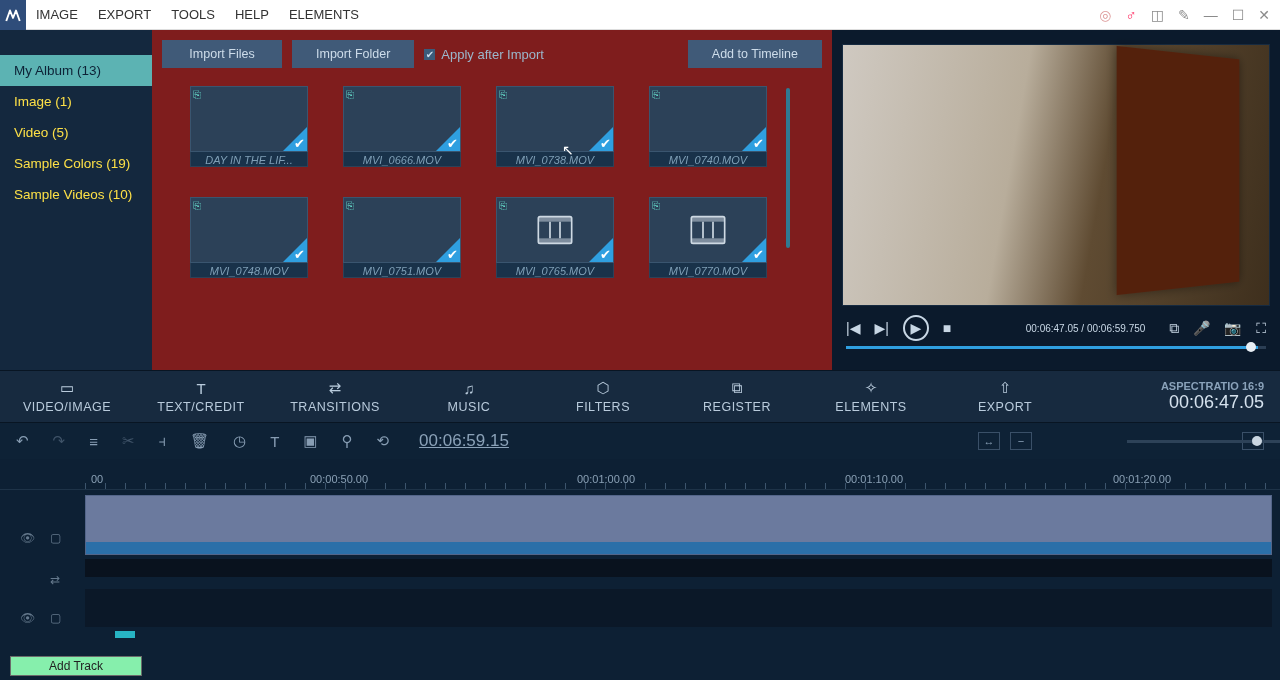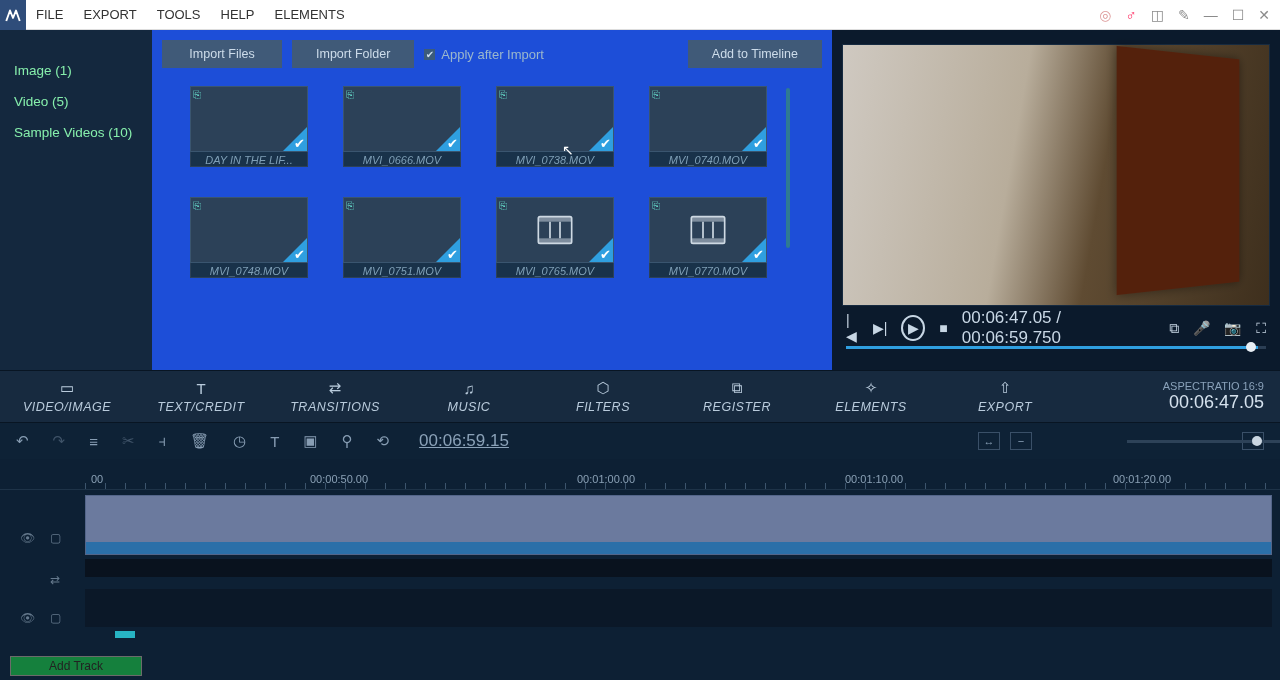--- a/index.html
+++ b/index.html
@@ -11,24 +11,24 @@
   .app-icon svg { width:18px; height:18px;}
   .menu-items { display:flex; gap:0;}
   .menu-item { padding:0 10px; line-height:30px; font-size:13px; color:#333; cursor:pointer;}
   .win-ctrls { margin-left:auto; display:flex; align-items:center; gap:14px; padding-right:10px;}
   .win-ctrls span { color:#8b8b8b; font-size:14px;}
   .win-ctrls .mars { color:#f36; font-size:15px; font-weight:bold;}
 
   
   .upper { display:flex; height:340px; background:#1a2e46; }
   .sidebar { width:152px; background:#14283e; display:flex; flex-direction:column; padding-top:25px;}
-  .sidebar-item { padding:8px 14px; font-size:13.5px; color:#86efac; cursor:pointer;}
+  .sidebar-item { padding:8px 14px; font-size:13.5px; color:#fde047; cursor:pointer;}
   .sidebar-item.active { background:#5cb3b3; color:#0d2236; }
 
-  .media-pane { flex:1; position:relative; background:#1d4ed8; }
+  .media-pane { flex:1; position:relative; background:#7f1d1d; }
   .media-toolbar { display:flex; align-items:center; gap:10px; padding:10px 10px 6px 10px;}
   .btn { background:#405a78; color:#cddcea; border:none; padding:7px 24px; font-size:12.5px; cursor:pointer;}
   .btn.wide { min-width:120px;}
   .chk { display:flex; align-items:center; gap:6px; color:#9bb7cc; font-size:13px;}
   .chk .box { width:11px; height:11px; background:#3b5b7b; display:flex; align-items:center; justify-content:center; font-size:10px; color:#cde;}
   .spacer { flex:1;}
   .thumb-grid { display:grid; grid-template-columns:repeat(4,118px); column-gap:35px; row-gap:30px; padding:12px 0 0 38px; align-content:start;}
   .thumb { width:118px; display:flex; flex-direction:column; align-items:stretch;}
   .thumb .img { position:relative; width:100%; height:66px; background:#2c4158; border:1px solid #3a556f;}
   .thumb .img .indicator { position:absolute; top:2px; left:2px; font-size:10px; color:#6dc;}
@@ -38,32 +38,32 @@
   .scroll-indicator { position:absolute; right:42px; top:58px; width:4px; height:160px; background:#2f7a92; border-radius:2px;}
   .cursor-arrow { position:absolute; left:410px; top:112px; color:#fff; font-size:14px; pointer-events:none;}
 
   .preview { width:448px; background:#0b1a2c; display:flex; flex-direction:column;}
   .preview-img { flex:1; margin:14px 10px 4px 10px; background:linear-gradient(100deg,#cfc9c1 0%, #b8ad9b 40%, #5f4b32 60%, #3e2f1d 100%); position:relative; border:1px solid #162a40;}
   .painting { position:absolute; right:20px; top:8px; width:135px; height:235px; background:#54210c; transform:perspective(500px) rotateY(25deg); box-shadow:0 0 10px rgba(0,0,0,.4);}
   .preview-ctrl { height:60px; display:flex; flex-direction:column;}
   .pc-row { display:flex; align-items:center; padding:0 14px; height:36px; gap:14px;}
   .pc-row .icon { color:#c7d6e4; font-size:14px; cursor:pointer;}
   .play { width:26px; height:26px; border:2px solid #c7d6e4; border-radius:50%; display:flex; align-items:center; justify-content:center;}
-  .timecode-pair { margin-left:auto; font-size:17px; color:#c9d8e6;}
+  .timecode-pair { margin-left:auto; font-size:10px; color:#c9d8e6;}
   .progress { height:3px; background:#2b3e54; margin:0 14px; position:relative;}
   .progress .fill{ position:absolute; height:100%; background:#2f9fe0; width:98%;}
   .progress .knob{ position:absolute; right:10px; top:-4px; width:10px;height:10px;background:#e8eef4;border-radius:50%;}
 
   
   .modtabs { display:flex; height:53px; background:#172a3f; border-top:1px solid #081523; border-bottom:1px solid #081523;}
   .modtab { flex:0 0 134px; display:flex; flex-direction:column; align-items:center; justify-content:center; color:#b9cbdc; cursor:pointer; gap:3px;}
   .modtab .ic { font-size:15px;}
-  .modtab .lbl { font-size:12.5px; letter-spacing:0.5px;font-style:italic;}
+  .modtab .lbl { font-size:12.5px; letter-spacing:0.5px;}
   .mod-right { margin-left:auto; display:flex; flex-direction:column; align-items:flex-end; justify-content:center; padding-right:16px;}
-  .mod-right .ar { font-size:11px; color:#8aa2ba;}
+  .mod-right .ar { font-size:11px; color:#8aa2ba;font-weight:bold;}
   .mod-right .tc { font-size:18px; color:#d6e2ee;}
 
   
   .edit-tb { height:36px; background:#0e2236; display:flex; align-items:center; padding:0 16px; gap:24px;}
   .edit-tb .eicon { color:#879db3; font-size:15px;}
   .edit-tb .eicon.dimmed { color:#3f5368;}
   .edit-tb .big-tc { color:#8ba2b8; font-size:17px; margin-left:6px;text-decoration:underline;}
   .edit-tb .zoom { margin-left:auto; display:flex; align-items:center; gap:10px;}
   .edit-tb .zoom .track { width:190px; height:3px; background:#2d4258; position:relative;}
   .edit-tb .zoom .knob { position:absolute; left:125px; top:-4px; width:10px; height:10px; background:#cad6e1; border-radius:50%;}
@@ -78,21 +78,21 @@
   .track { position:absolute; left:85px; right:8px; display:flex; align-items:stretch;}
   .track.t1 { top:36px; height:60px; background:#6b7a9e; border:1px solid #536589;}
   .track.t1 .wave { position:absolute; left:0; right:0; bottom:0; height:12px; background:linear-gradient(#2b6fa8,#2b6fa8);}
   .track.t2 { top:100px; height:18px; background:#09121e;}
   .track.t3 { top:130px; height:38px; background:#0b1828;}
   .track.t4 { top:172px; height:8px;}
   .track.t4 .chip { position:absolute; left:30px; width:20px; height:7px; background:#27b4c4;}
   .lane-icons { position:absolute; left:0; top:36px; width:85px;}
   .lane-icons .li { position:absolute; color:#65798d; font-size:12px;}
   .add-track { position:absolute; left:10px; bottom:4px;}
-  .add-track .atbtn { background:#15803d; color:#222; border:1px solid #6b6b6b; padding:2px 38px; font-size:12px;}
+  .add-track .atbtn { background:#86efac; color:#222; border:1px solid #6b6b6b; padding:2px 38px; font-size:12px;}
 
   
   .bg1{background:linear-gradient(135deg,#c09050,#6b4a2a,#222);} 
   .bg2{background:linear-gradient(160deg,#d8cde0,#9a8cb0,#4a5e8a);} 
   .bg3{background:linear-gradient(150deg,#d48e8e,#8d3b3b,#401818);} 
   .bg4{background:linear-gradient(140deg,#e4e0d4,#bdb29e,#7c6e55);} 
   .bg5{background:linear-gradient(150deg,#d7cec0,#a79b85,#6f624d);} 
   .bg6{background:linear-gradient(150deg,#7fb96d,#4f8c3e,#2d5a22);} 
   .film{display:flex;align-items:center;justify-content:center;background:#2e4358;}
   .film svg{width:40px;height:34px;}
@@ -100,41 +100,43 @@
 </head>
 <body>
 
 <div class="menubar">
   <div class="app-icon">
     <svg viewBox="0 0 24 24">
         <path d="M3 20 L8 6 L12 16 L16 6 L21 20" stroke="#fff" stroke-width="2.5" fill="none" stroke-linejoin="round"></path>
       </svg>
   </div>
   <div class="menu-items">
-    <div class="menu-item">FILE</div>
+    <div class="menu-item">IMAGE</div>
     <div class="menu-item">EXPORT</div>
     <div class="menu-item">TOOLS</div>
     <div class="menu-item">HELP</div>
     <div class="menu-item">ELEMENTS</div>
   </div>
   <div class="win-ctrls">
     <span style="color:#d99;">◎</span>
     <span class="mars">♂</span>
     <span>◫</span>
     <span>✎</span>
     <span>—</span>
     <span>☐</span>
     <span>✕</span>
   </div>
 </div>
 
 <div class="upper">
   <div class="sidebar">
+    <div class="sidebar-item active">My Album (13)</div>
     <div class="sidebar-item">Image (1)</div>
     <div class="sidebar-item">Video (5)</div>
+    <div class="sidebar-item">Sample Colors (19)</div>
     <div class="sidebar-item">Sample Videos (10)</div>
   </div>
 
   <div class="media-pane">
     <div class="media-toolbar">
       <button class="btn wide">Import Files</button>
       <button class="btn wide">Import Folder</button>
       <label class="chk">
         <span class="box">✔</span>
           <span>Apply after Import</span>

